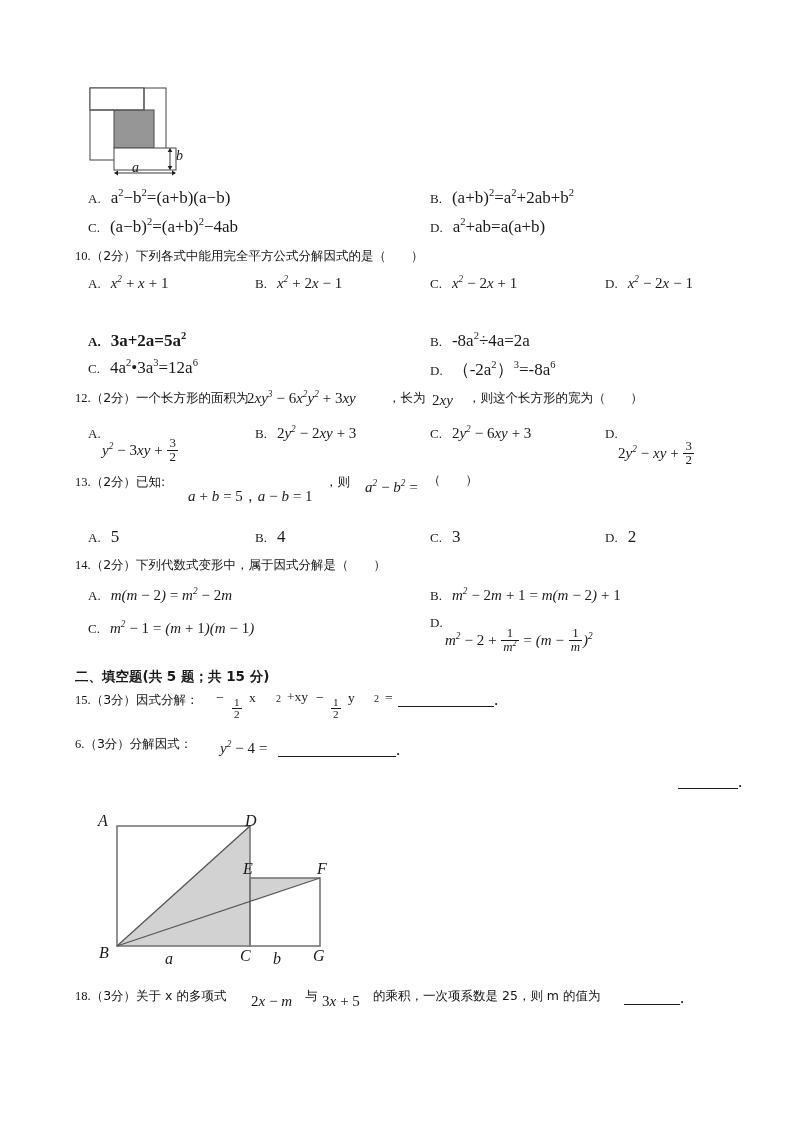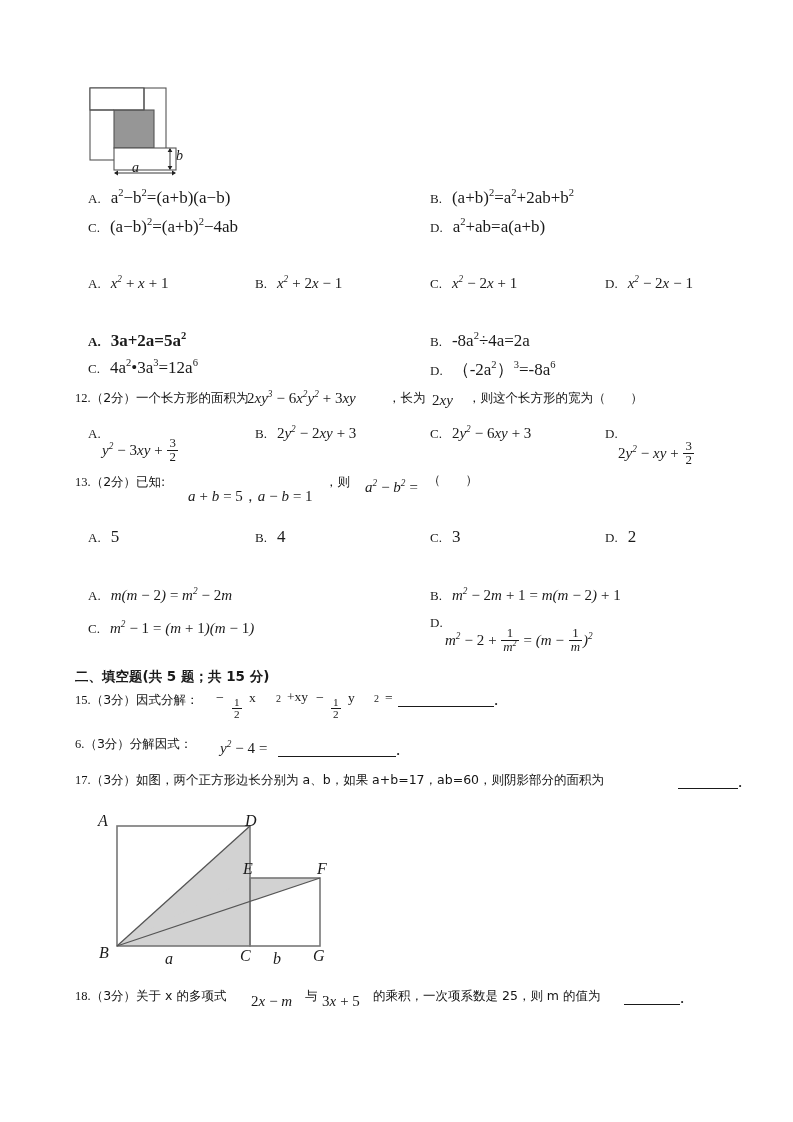--- a/index.html
+++ b/index.html
@@ -89,20 +89,23 @@
   </div>
   <div class="abs" style="left:88px; top:217px;text-align:right;">
     <span class="optlab">C.</span>
     <span class="lbl" style="margin-left:6px;">(a−b)<sup>2</sup>=(a+b)<sup>2</sup>−4ab</span>
   </div>
   <div class="abs" style="left:430px; top:217px;">
     <span class="optlab">D.</span>
     <span class="lbl" style="margin-left:6px;">a<sup>2</sup>+ab=a(a+b)</span>
   </div>
 
+  <div class="abs stem" style="left:75px; top:248px;">
+    <span class="num">10.</span><span>（2分）</span><span>下列各式中能用完全平方公式分解因式的是（　　）</span>
+  </div>
   <div class="abs" style="left:88px; top:274px;">
     <span class="optlab">A.</span>
     <span class="math" style="margin-left:6px;"><i>x</i><sup>2</sup> + <i>x</i> + <span class="mathu">1</span></span>
   </div>
   <div class="abs" style="left:255px; top:274px;">
     <span class="optlab">B.</span>
     <span class="math" style="margin-left:6px;"><i>x</i><sup>2</sup> + <span class="mathu">2</span><i>x</i> − <span class="mathu">1</span></span>
   </div>
   <div class="abs" style="left:430px; top:274px;">
     <span class="optlab">C.</span>
@@ -186,20 +189,23 @@
   </div>
   <div class="abs" style="left:430px; top:527px;">
     <span class="optlab">C.</span>
     <span class="lbl" style="margin-left:6px;">3</span>
   </div>
   <div class="abs" style="left:605px; top:527px;">
     <span class="optlab">D.</span>
     <span class="lbl" style="margin-left:6px;">2</span>
   </div>
 
+  <div class="abs stem" style="left:75px; top:557px;">
+    <span class="num">14.</span><span>（2分）</span><span>下列代数式变形中，属于因式分解是（　　）</span>
+  </div>
   <div class="abs" style="left:88px; top:586px;">
     <span class="optlab">A.</span>
     <span class="math" style="margin-left:6px;"><i>m</i>(<i>m</i> − <span class="mathu">2</span>) = <i>m</i><sup>2</sup> − <span class="mathu">2</span><i>m</i></span>
   </div>
   <div class="abs" style="left:430px; top:586px;">
     <span class="optlab">B.</span>
     <span class="math" style="margin-left:6px;"><i>m</i><sup>2</sup> − <span class="mathu">2</span><i>m</i> + <span class="mathu">1</span> = <i>m</i>(<i>m</i> − <span class="mathu">2</span>) + <span class="mathu">1</span></span>
   </div>
   <div class="abs" style="left:88px; top:619px;">
     <span class="optlab">C.</span>
@@ -239,23 +245,20 @@
   <div class="abs stem" style="left:75px; top:736px;">
     <span class="num">6.</span><span>（3分）</span><span>分解因式：</span>
   </div>
   <div class="abs math" style="left:220px; top:740px;">
     <i>y</i><sup>2</sup> − <span class="mathu">4</span> =
   </div>
   <div class="abs" style="left:278px; top:740px;">
     <span class="blank" style="width:118px;"></span><span class="lbl">.</span>
   </div>
 
-  <div class="abs stem" style="left:75px; top:772px;">
-    <span class="num">17.</span><span>（3分）</span><span>如图，两个正方形边长分别为 a、b，如果 a+b=17，ab=60，则阴影部分的面积为</span>
-  </div>
   <div class="abs" style="left:678px; top:772px;">
     <span class="blank" style="width:60px;"></span><span class="lbl">.</span>
   </div>
 
   <div class="figwrap" style="left:95px; top:808px;">
     <svg width="260" height="165" viewBox="0 0 260 165">
 
       <polygon points="22,138 155,18 155,138" fill="#d2d2d2" stroke="none"></polygon>
 
       <polygon points="22,138 155,70 225,70" fill="#d2d2d2" stroke="none"></polygon>

